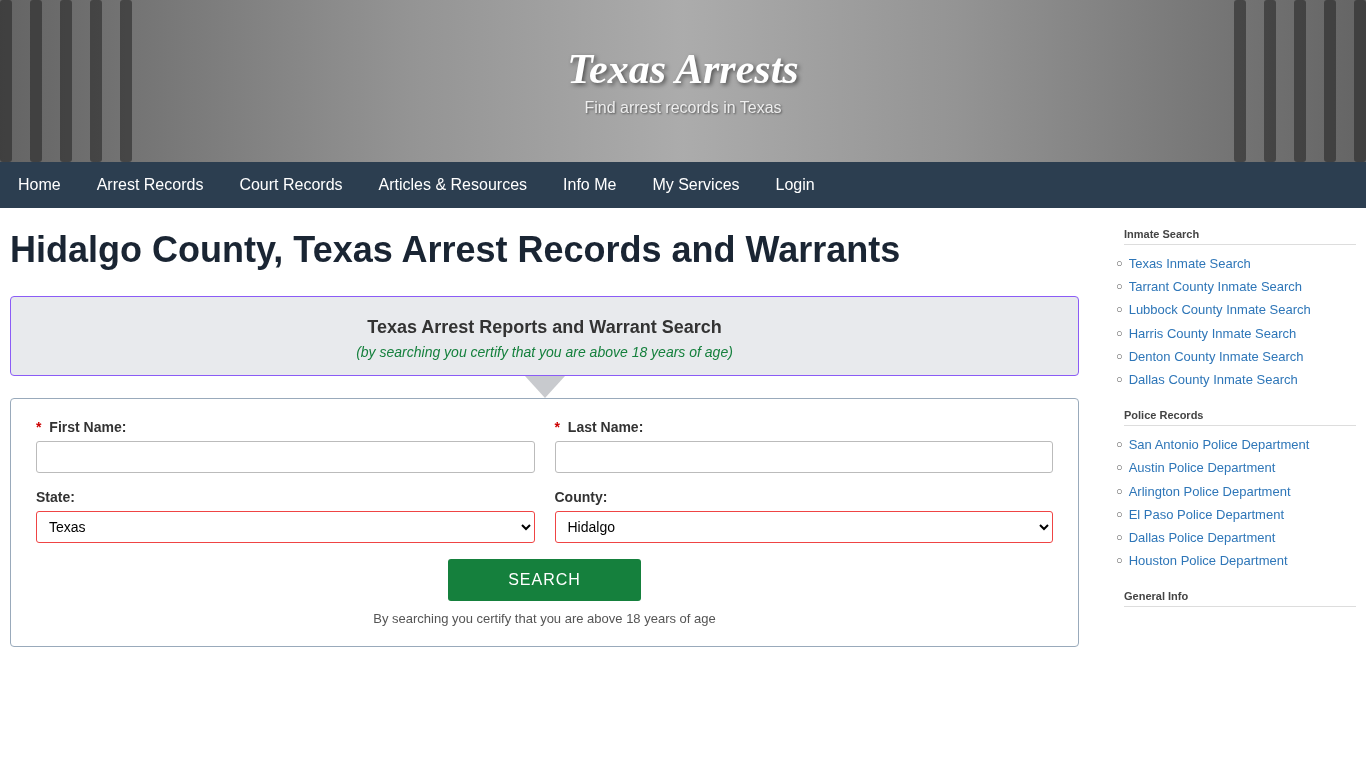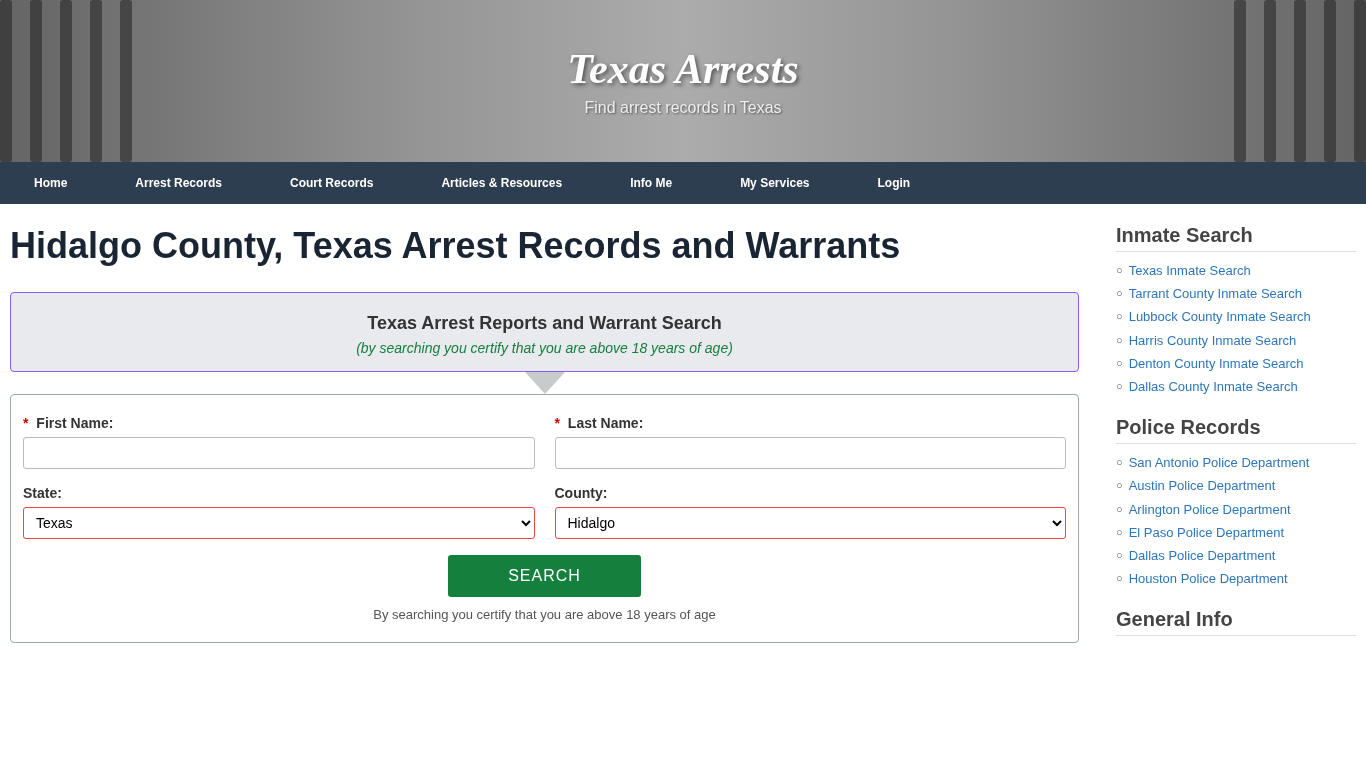--- a/index.html
+++ b/index.html
@@ -66,25 +66,25 @@
       width: 100%;
     }
     #navbar ul {
       list-style: none;
       display: flex;
       max-width: 1366px;
       margin: 0 auto;
     }
     #navbar ul li a {
       display: block;
-      padding: 14px 34px;
+      padding: 14px 18px;
       color: #fff;
       text-decoration: none;
-      font-size: 12px;
-      font-weight: bold;
+      font-size: 16px;
+      font-weight: normal;
     }
 
     
     #main-layout {
       display: flex;
       max-width: 1366px;
       margin: 0 auto;
       padding: 20px 10px;
       gap: 37px;
     }
@@ -137,21 +137,21 @@
       height: 0;
       border-left: 20px solid transparent;
       border-right: 20px solid transparent;
       border-top: 22px solid #c8cace;
     }
 
     
     #form-area {
       border: 1px solid #9ab;
       border-radius: 4px;
-      padding: 20px 12px;
+      padding: 20px 25px;
       background: #fff;
       margin-top: 0;
     }
     .form-row {
       display: flex;
       gap: 20px;
       margin-bottom: 16px;
     }
     .form-group {
       flex: 1;
@@ -209,26 +209,27 @@
 
     
     #sidebar {
       width: 240px;
       flex-shrink: 0;
     }
     .sidebar-section {
       margin-bottom: 20px;
     }
     .sidebar-section-title {
-      font-size: 20px;
+      font-size: 11px;
       font-weight: bold;
       color: #444;
       margin-bottom: 10px;
       padding-bottom: 4px;
       border-bottom: 1px solid #ddd;
+      margin-left: 8px;
     }
     .sidebar-section ul {
       list-style: none;
       padding: 0;
     }
     .sidebar-section ul li {
       display: flex;
       align-items: flex-start;
       margin-bottom: 5px;
     }

